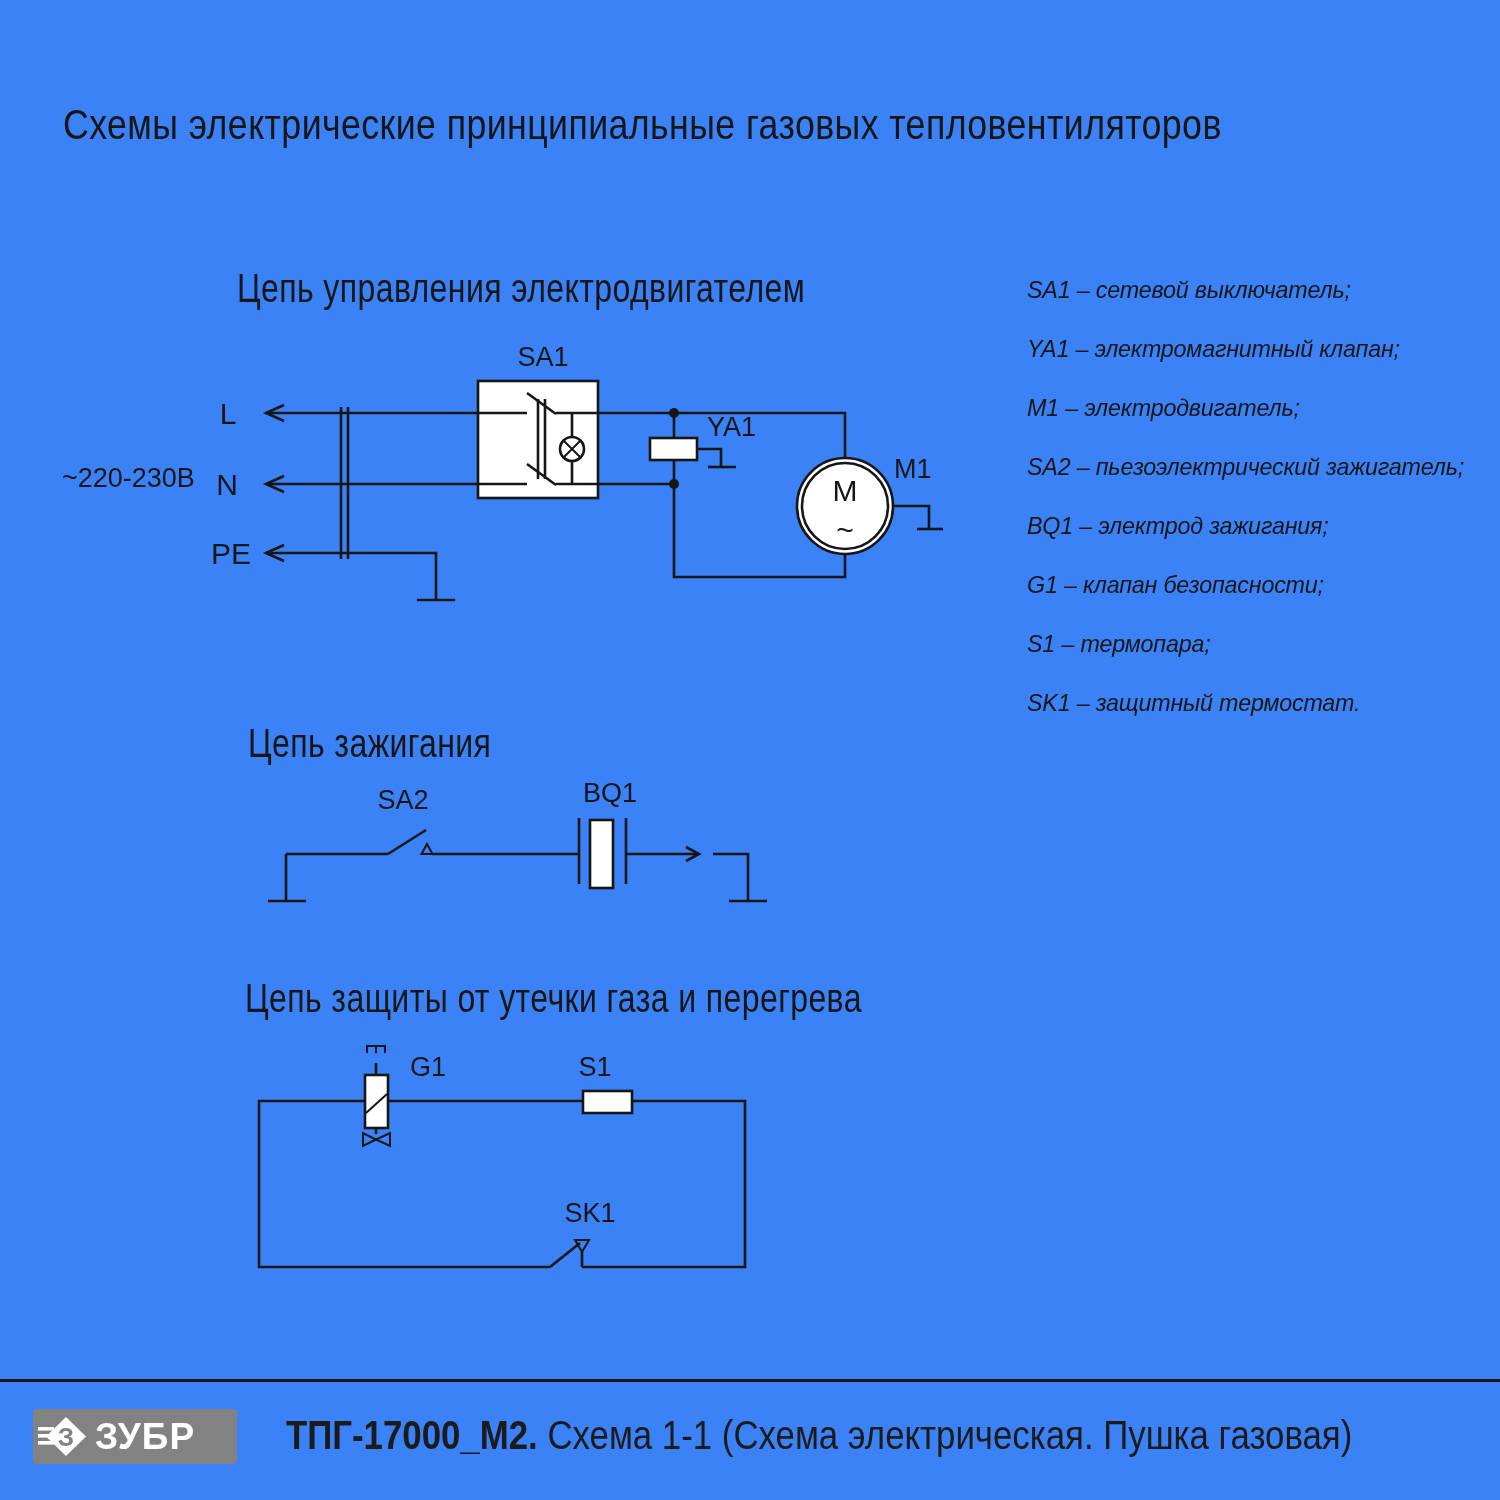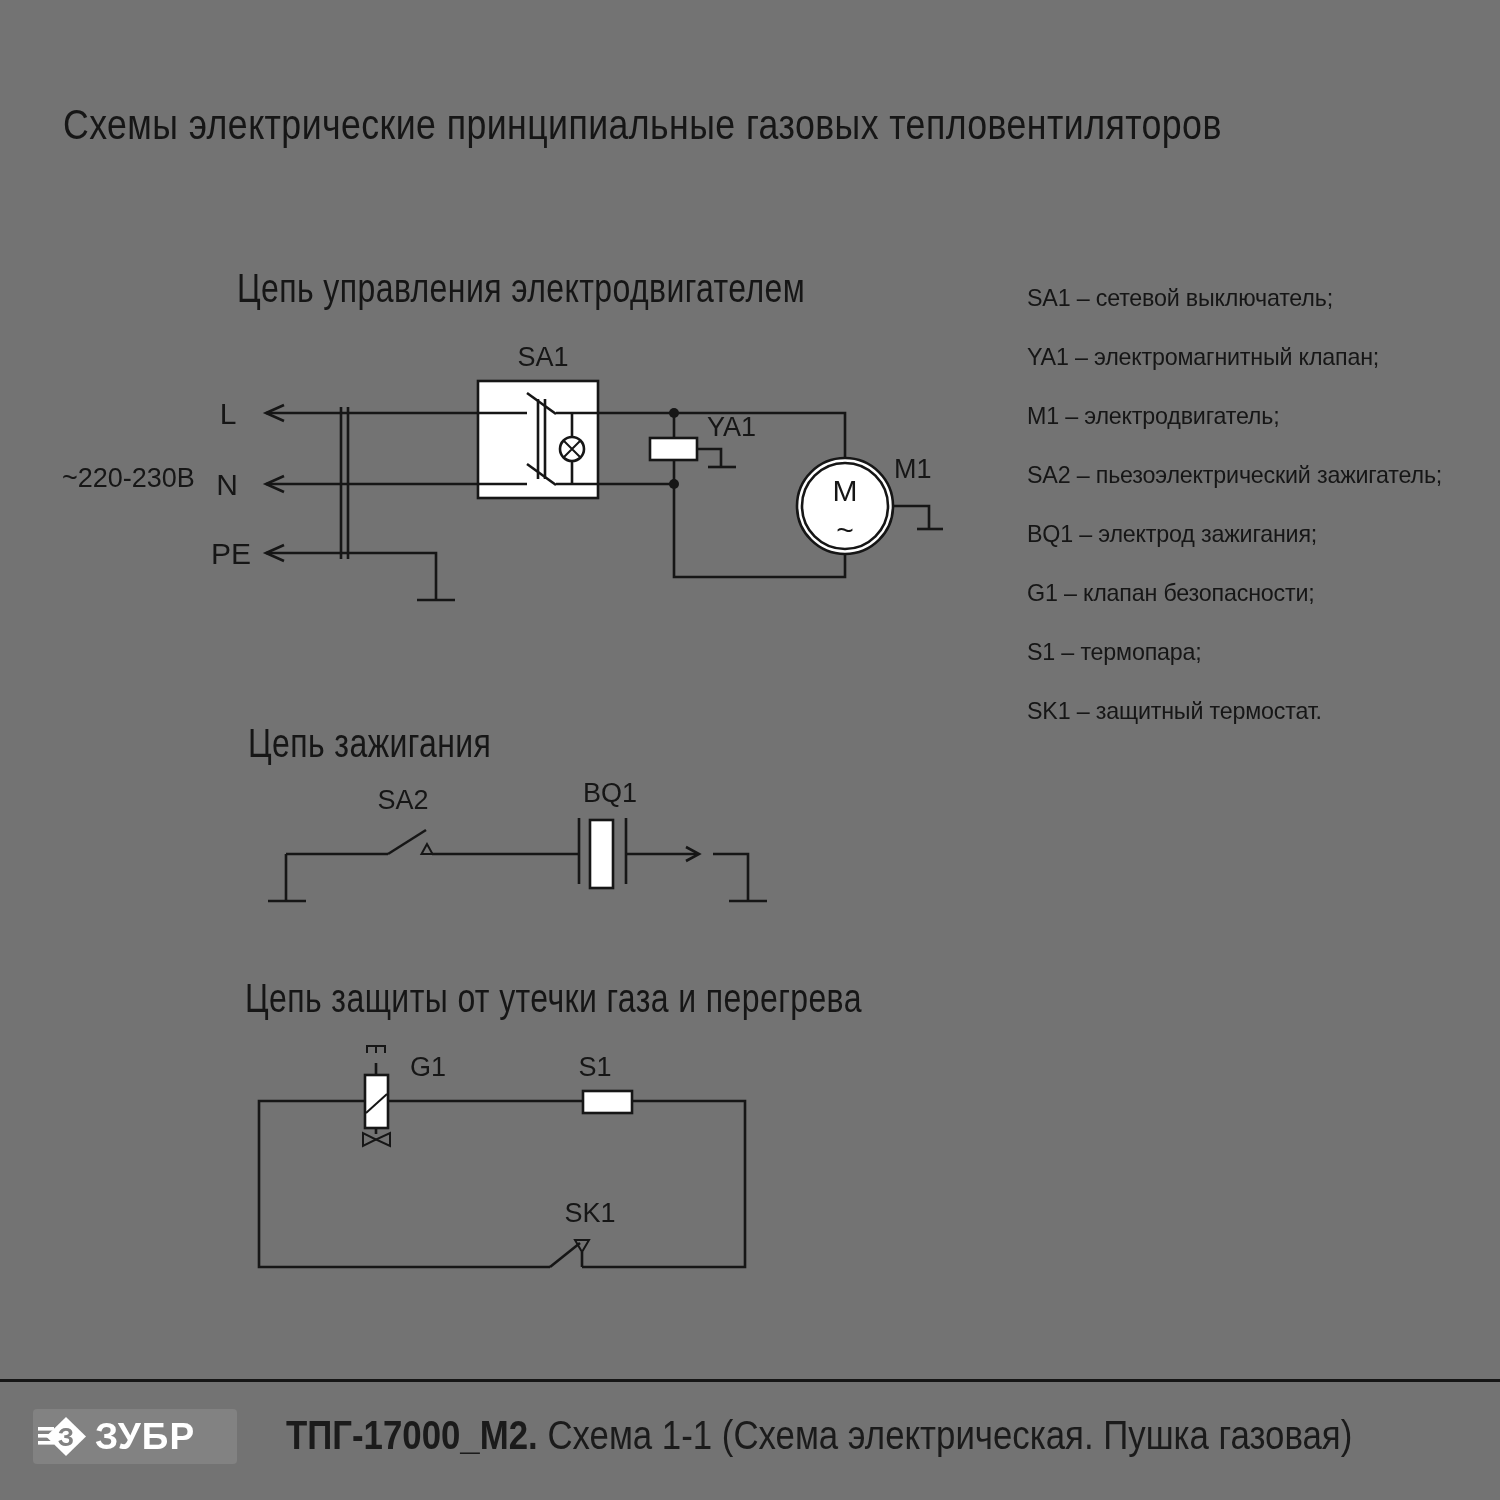--- a/index.html
+++ b/index.html
@@ -1,33 +1,33 @@
 <!DOCTYPE html>
 <html><head>
 <meta charset="utf-8">
 <style>
   * { margin:0; padding:0; box-sizing:border-box; }
   html,body { background:#ffffff; }
   .page {
-    position:relative; width:1500px; height:1500px; background:#737373;
+    position:relative; width:1500px; height:1500px; background:#3b82f6;
     font-family:"Liberation Sans", sans-serif; color:#161616; overflow:hidden;
   }
   .main-title {
     position:absolute; left:63px; top:101px; font-size:42px; font-weight:500;
     letter-spacing:0.5px; transform:scaleX(0.85); transform-origin:0 0; white-space:nowrap;
   }
   .section-title {
     position:absolute; font-size:40px; font-weight:500; letter-spacing:0.5px;
     transform:scaleX(0.80); transform-origin:0 0; white-space:nowrap;
   }
   #title-motor { left:237px; top:266px; }
   #title-ignition { left:248px; top:721px; }
   #title-protection { left:245px; top:976px; }
   .legend {
-    position:absolute; left:1027px; top:284px; list-style:none;
+    position:absolute; left:1027px; top:276px; list-style:none;font-style:italic;
   }
   .legend li {
     height:59px; font-size:24px; letter-spacing:-0.2px; white-space:nowrap;
     transform:scaleX(0.97); transform-origin:0 0;
   }
   svg.circuit { position:absolute; left:0; }
   #svg-motor { top:330px; }
   #svg-ignition { top:760px; }
   #svg-protection { top:1030px; }
   .wire { stroke:#161616; stroke-width:2.6; fill:none; }

